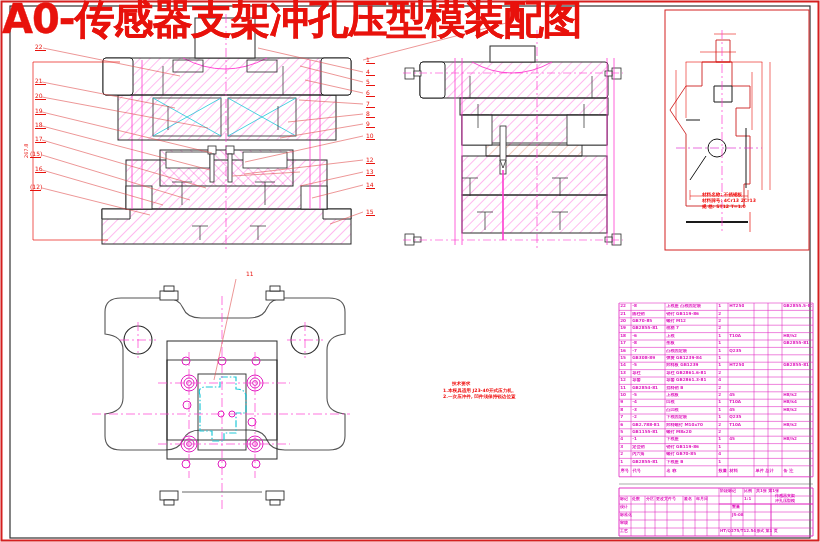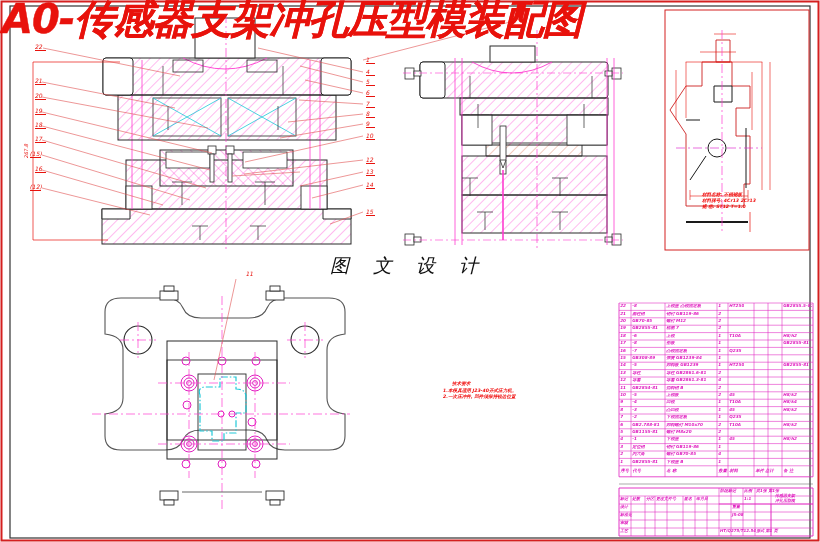--- a/index.html
+++ b/index.html
@@ -1,18 +1,18 @@
 <!DOCTYPE html>
 <html><head>
 <meta charset="utf-8">
 <style>
   html,body{margin:0;padding:0;background:#ffffff;}
   body{width:820px;height:542px;overflow:hidden;position:relative;
        font-family:"Liberation Sans","DejaVu Sans",sans-serif;}
-  #sheet{position:absolute;left:0;top:0;width:820px;height:542px;font-style:italic;}
+  #sheet{position:absolute;left:0;top:0;width:820px;height:542px;}
   .layer{position:absolute;left:0;top:0;width:820px;height:542px;}
   #title-text{
     position:absolute;left:2px;top:-4px;width:676px;height:46px;
     font-family:"DejaVu Sans",sans-serif;
     font-size:40px;font-weight:bold;color:#e8120c;
     letter-spacing:-1px;white-space:nowrap;line-height:46px;
     -webkit-text-stroke:0.4px #e8120c;
   }
   #watermark{
     position:absolute;left:330px;top:253px;
@@ -367,21 +367,20 @@
         <line x1="743" y1="488" x2="743" y2="536" stroke="#e020c0" stroke-width="0.55"></line>
         <line x1="755" y1="488" x2="755" y2="536" stroke="#e020c0" stroke-width="0.55"></line>
         <line x1="771" y1="488" x2="771" y2="536" stroke="#e020c0" stroke-width="0.55"></line>
         <line x1="719" y1="504" x2="813" y2="504" stroke="#e020c0" stroke-width="0.7"></line>
         <line x1="771" y1="504" x2="771" y2="536" stroke="#e020c0" stroke-width="0.55"></line>
         <line x1="619" y1="484" x2="813" y2="484" stroke="#555" stroke-width="0.5"></line>
       </g>
   </svg>
 
   <div id="title-text">A0-传感器支架冲孔压型模装配图</div>
-  <div id="watermark">图 文 设 计</div>
 
   <div id="bal-left">
       <div class="bal" style="left: 35px; top: 44px;">22</div>
       <div style="position: absolute; left: 35px; top: 50px; width: 11px; height: 0px; border-top: 0.6px solid rgb(232, 18, 12);"></div>
       <div class="bal" style="left: 35px; top: 78px;">21</div>
       <div style="position: absolute; left: 35px; top: 84px; width: 11px; height: 0px; border-top: 0.6px solid rgb(232, 18, 12);"></div>
       <div class="bal" style="left: 35px; top: 93px;">20</div>
       <div style="position: absolute; left: 35px; top: 99px; width: 11px; height: 0px; border-top: 0.6px solid rgb(232, 18, 12);"></div>
       <div class="bal" style="left: 35px; top: 108px;">19</div>
       <div style="position: absolute; left: 35px; top: 114px; width: 11px; height: 0px; border-top: 0.6px solid rgb(232, 18, 12);"></div>

